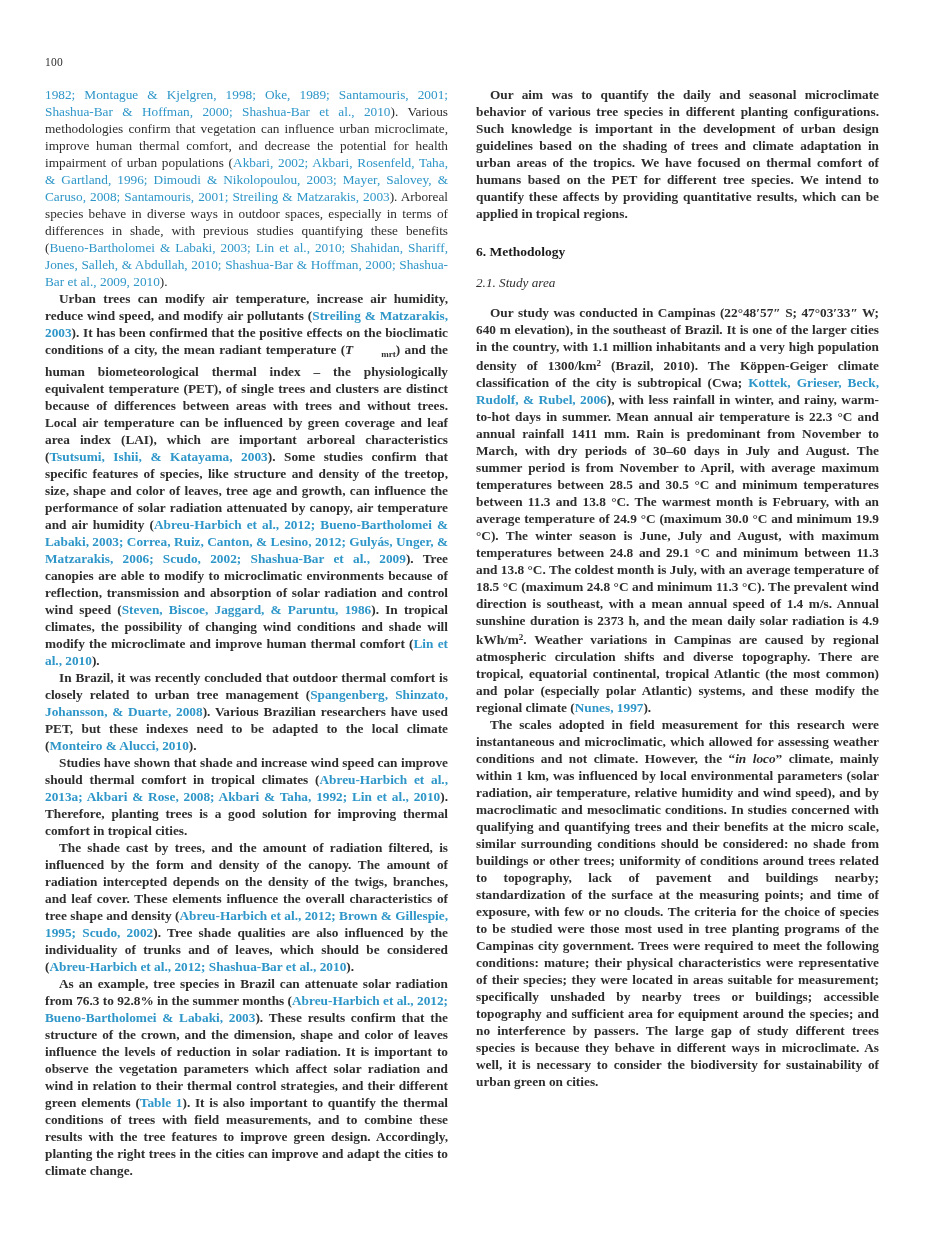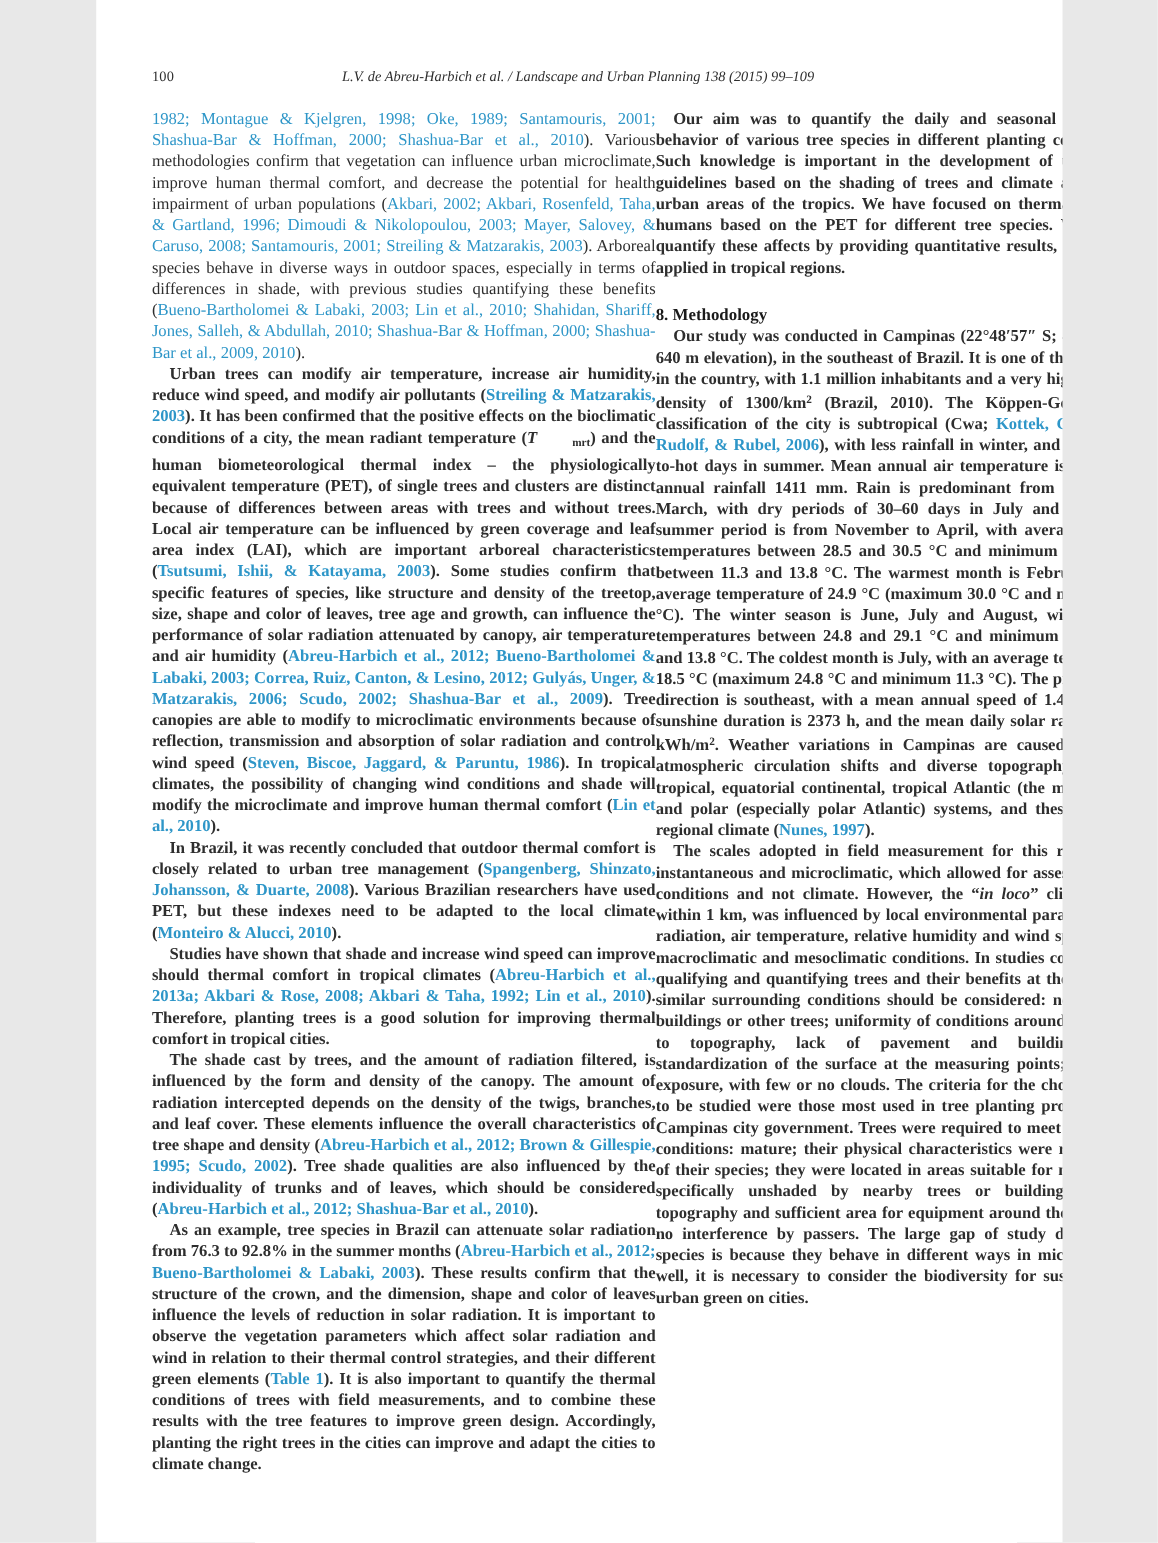--- a/index.html
+++ b/index.html
@@ -1,18 +1,18 @@
 <!DOCTYPE html>
 <html lang="en"><head>
 <meta charset="utf-8">
 <style>
   html,body{margin:0;padding:0;background:#e8e8e8;}
   .page{
     position:relative;
-    width:773px;height:1234px;
+    width:926px;height:1234px;
     background:#ffffff;
     margin:0 auto;
     font-family:"Liberation Serif", serif;
     color:#2e2e2e;
     overflow:hidden;
   }
   .header{
     position:absolute;
     top:56px;left:45px;right:46px;
     height:16px;
@@ -26,20 +26,21 @@
   }
   .running-head{
     text-align:center;
     font-style:italic;
     color:#2e2e2e;
   }
   .columns{
     position:absolute;
     top:86px;left:45px;right:46px;
     display:flex;
+    gap:28px;
   }
   .col{width:403px;flex:0 0 403px;}
   p.body{
     margin:0;
     font-size:13.3px;
     line-height:17px;
     text-align:justify;
     color:#2e2e2e;
   }
   p.body.indent{text-indent:14px;font-weight:bold;}
@@ -62,31 +63,31 @@
   .s-i{font-style:italic;}
   .s-sub{font-size:9px;vertical-align:-2.5px;margin-left:28px;}
   .s-sup{font-size:9px;vertical-align:4px;}
 </style>
 </head>
 <body>
 
 <div class="page">
   <div class="header">
     <span class="page-number">100</span>
-    <div class="running-head">L.V. de Abreu-Harbich et al. / Landscape and Urban Planning 138 (2015) 99–109</div>
   </div>
   <div class="columns">
     <div class="col">
         <p class="body"><span class="s-link">1982; Montague &amp; Kjelgren, 1998; Oke, 1989; Santamouris, 2001; Shashua-Bar &amp; Hoffman, 2000; Shashua-Bar et al., 2010</span><span>). Various methodologies confirm that vegetation can influence urban microclimate, improve human thermal comfort, and decrease the potential for health impairment of urban populations (</span><span class="s-link">Akbari, 2002; Akbari, Rosenfeld, Taha, &amp; Gartland, 1996; Dimoudi &amp; Nikolopoulou, 2003; Mayer, Salovey, &amp; Caruso, 2008; Santamouris, 2001; Streiling &amp; Matzarakis, 2003</span><span>). Arboreal species behave in diverse ways in outdoor spaces, especially in terms of differences in shade, with previous studies quantifying these benefits (</span><span class="s-link">Bueno-Bartholomei &amp; Labaki, 2003; Lin et al., 2010; Shahidan, Shariff, Jones, Salleh, &amp; Abdullah, 2010; Shashua-Bar &amp; Hoffman, 2000; Shashua-Bar et al., 2009, 2010</span><span>).</span></p>
         <p class="body indent"><span>Urban trees can modify air temperature, increase air humidity, reduce wind speed, and modify air pollutants (</span><span class="s-link">Streiling &amp; Matzarakis, 2003</span><span>). It has been confirmed that the positive effects on the bioclimatic conditions of a city, the mean radiant temperature (</span><span class="s-i">T</span><span class="s-sub">mrt</span><span>) and the human biometeorological thermal index – the physiologically equivalent temperature (PET), of single trees and clusters are distinct because of differences between areas with trees and without trees. Local air temperature can be influenced by green coverage and leaf area index (LAI), which are important arboreal characteristics (</span><span class="s-link">Tsutsumi, Ishii, &amp; Katayama, 2003</span><span>). Some studies confirm that specific features of species, like structure and density of the treetop, size, shape and color of leaves, tree age and growth, can influence the performance of solar radiation attenuated by canopy, air temperature and air humidity (</span><span class="s-link">Abreu-Harbich et al., 2012; Bueno-Bartholomei &amp; Labaki, 2003; Correa, Ruiz, Canton, &amp; Lesino, 2012; Gulyás, Unger, &amp; Matzarakis, 2006; Scudo, 2002; Shashua-Bar et al., 2009</span><span>). Tree canopies are able to modify to microclimatic environments because of reflection, transmission and absorption of solar radiation and control wind speed (</span><span class="s-link">Steven, Biscoe, Jaggard, &amp; Paruntu, 1986</span><span>). In tropical climates, the possibility of changing wind conditions and shade will modify the microclimate and improve human thermal comfort (</span><span class="s-link">Lin et al., 2010</span><span>).</span></p>
         <p class="body indent"><span>In Brazil, it was recently concluded that outdoor thermal comfort is closely related to urban tree management (</span><span class="s-link">Spangenberg, Shinzato, Johansson, &amp; Duarte, 2008</span><span>). Various Brazilian researchers have used PET, but these indexes need to be adapted to the local climate (</span><span class="s-link">Monteiro &amp; Alucci, 2010</span><span>).</span></p>
         <p class="body indent"><span>Studies have shown that shade and increase wind speed can improve should thermal comfort in tropical climates (</span><span class="s-link">Abreu-Harbich et al., 2013a; Akbari &amp; Rose, 2008; Akbari &amp; Taha, 1992; Lin et al., 2010</span><span>). Therefore, planting trees is a good solution for improving thermal comfort in tropical cities.</span></p>
         <p class="body indent"><span>The shade cast by trees, and the amount of radiation filtered, is influenced by the form and density of the canopy. The amount of radiation intercepted depends on the density of the twigs, branches, and leaf cover. These elements influence the overall characteristics of tree shape and density (</span><span class="s-link">Abreu-Harbich et al., 2012; Brown &amp; Gillespie, 1995; Scudo, 2002</span><span>). Tree shade qualities are also influenced by the individuality of trunks and of leaves, which should be considered (</span><span class="s-link">Abreu-Harbich et al., 2012; Shashua-Bar et al., 2010</span><span>).</span></p>
         <p class="body indent"><span>As an example, tree species in Brazil can attenuate solar radiation from 76.3 to 92.8% in the summer months (</span><span class="s-link">Abreu-Harbich et al., 2012; Bueno-Bartholomei &amp; Labaki, 2003</span><span>). These results confirm that the structure of the crown, and the dimension, shape and color of leaves influence the levels of reduction in solar radiation. It is important to observe the vegetation parameters which affect solar radiation and wind in relation to their thermal control strategies, and their different green elements (</span><span class="s-link">Table 1</span><span>). It is also important to quantify the thermal conditions of trees with field measurements, and to combine these results with the tree features to improve green design. Accordingly, planting the right trees in the cities can improve and adapt the cities to climate change.</span></p>
       </div>
     <div class="col">
         <p class="body indent"><span>Our aim was to quantify the daily and seasonal microclimate behavior of various tree species in different planting configurations. Such knowledge is important in the development of urban design guidelines based on the shading of trees and climate adaptation in urban areas of the tropics. We have focused on thermal comfort of humans based on the PET for different tree species. We intend to quantify these affects by providing quantitative results, which can be applied in tropical regions.</span></p>
-        <h2 class="section">8. Methodology</h2>
+        <h2 class="section">6. Methodology</h2>
+        <h3 class="subsection">2.1. Study area</h3>
         <p class="body indent"><span>Our study was conducted in Campinas (22°48′57″ S; 47°03′33″ W; 640 m elevation), in the southeast of Brazil. It is one of the larger cities in the country, with 1.1 million inhabitants and a very high population density of 1300/km</span><span class="s-sup">2</span><span> (Brazil, 2010). The Köppen-Geiger climate classification of the city is subtropical (Cwa; </span><span class="s-link">Kottek, Grieser, Beck, Rudolf, &amp; Rubel, 2006</span><span>), with less rainfall in winter, and rainy, warm-to-hot days in summer. Mean annual air temperature is 22.3 °C and annual rainfall 1411 mm. Rain is predominant from November to March, with dry periods of 30–60 days in July and August. The summer period is from November to April, with average maximum temperatures between 28.5 and 30.5 °C and minimum temperatures between 11.3 and 13.8 °C. The warmest month is February, with an average temperature of 24.9 °C (maximum 30.0 °C and minimum 19.9 °C). The winter season is June, July and August, with maximum temperatures between 24.8 and 29.1 °C and minimum between 11.3 and 13.8 °C. The coldest month is July, with an average temperature of 18.5 °C (maximum 24.8 °C and minimum 11.3 °C). The prevalent wind direction is southeast, with a mean annual speed of 1.4 m/s. Annual sunshine duration is 2373 h, and the mean daily solar radiation is 4.9 kWh/m</span><span class="s-sup">2</span><span>. Weather variations in Campinas are caused by regional atmospheric circulation shifts and diverse topography. There are tropical, equatorial continental, tropical Atlantic (the most common) and polar (especially polar Atlantic) systems, and these modify the regional climate (</span><span class="s-link">Nunes, 1997</span><span>).</span></p>
         <p class="body indent"><span>The scales adopted in field measurement for this research were instantaneous and microclimatic, which allowed for assessing weather conditions and not climate. However, the “</span><span class="s-i">in loco</span><span>” climate, mainly within 1 km, was influenced by local environmental parameters (solar radiation, air temperature, relative humidity and wind speed), and by macroclimatic and mesoclimatic conditions. In studies concerned with qualifying and quantifying trees and their benefits at the micro scale, similar surrounding conditions should be considered: no shade from buildings or other trees; uniformity of conditions around trees related to topography, lack of pavement and buildings nearby; standardization of the surface at the measuring points; and time of exposure, with few or no clouds. The criteria for the choice of species to be studied were those most used in tree planting programs of the Campinas city government. Trees were required to meet the following conditions: mature; their physical characteristics were representative of their species; they were located in areas suitable for measurement; specifically unshaded by nearby trees or buildings; accessible topography and sufficient area for equipment around the species; and no interference by passers. The large gap of study different trees species is because they behave in different ways in microclimate. As well, it is necessary to consider the biodiversity for sustainability of urban green on cities.</span></p>
       </div>
   </div>
 </div>
 
 </body></html>

